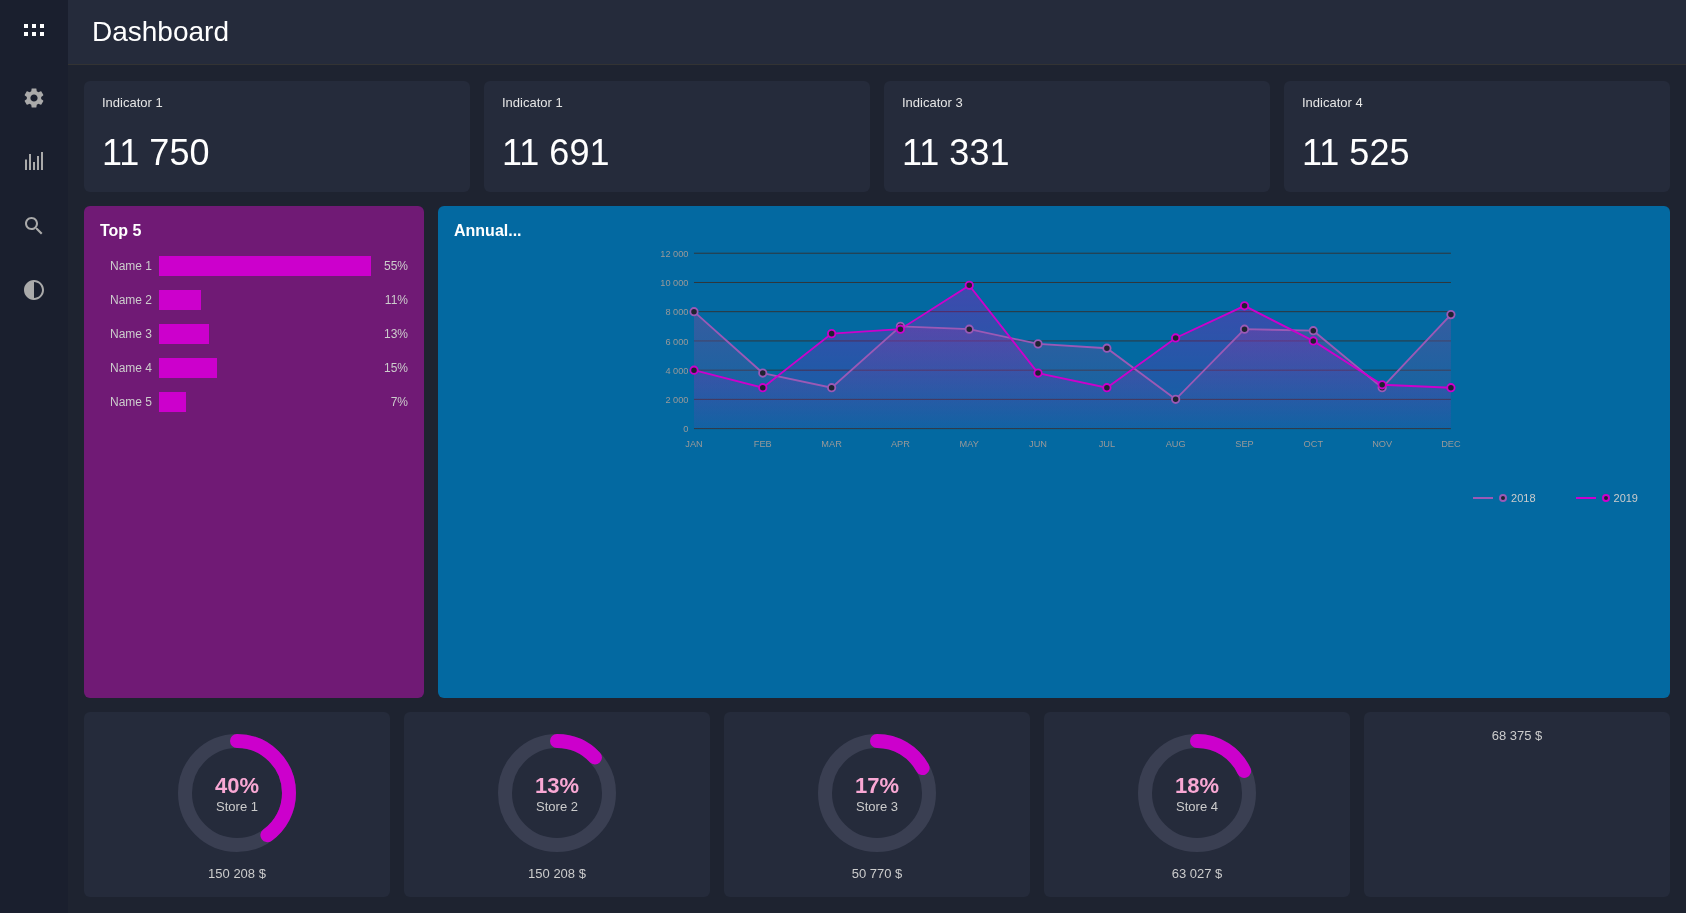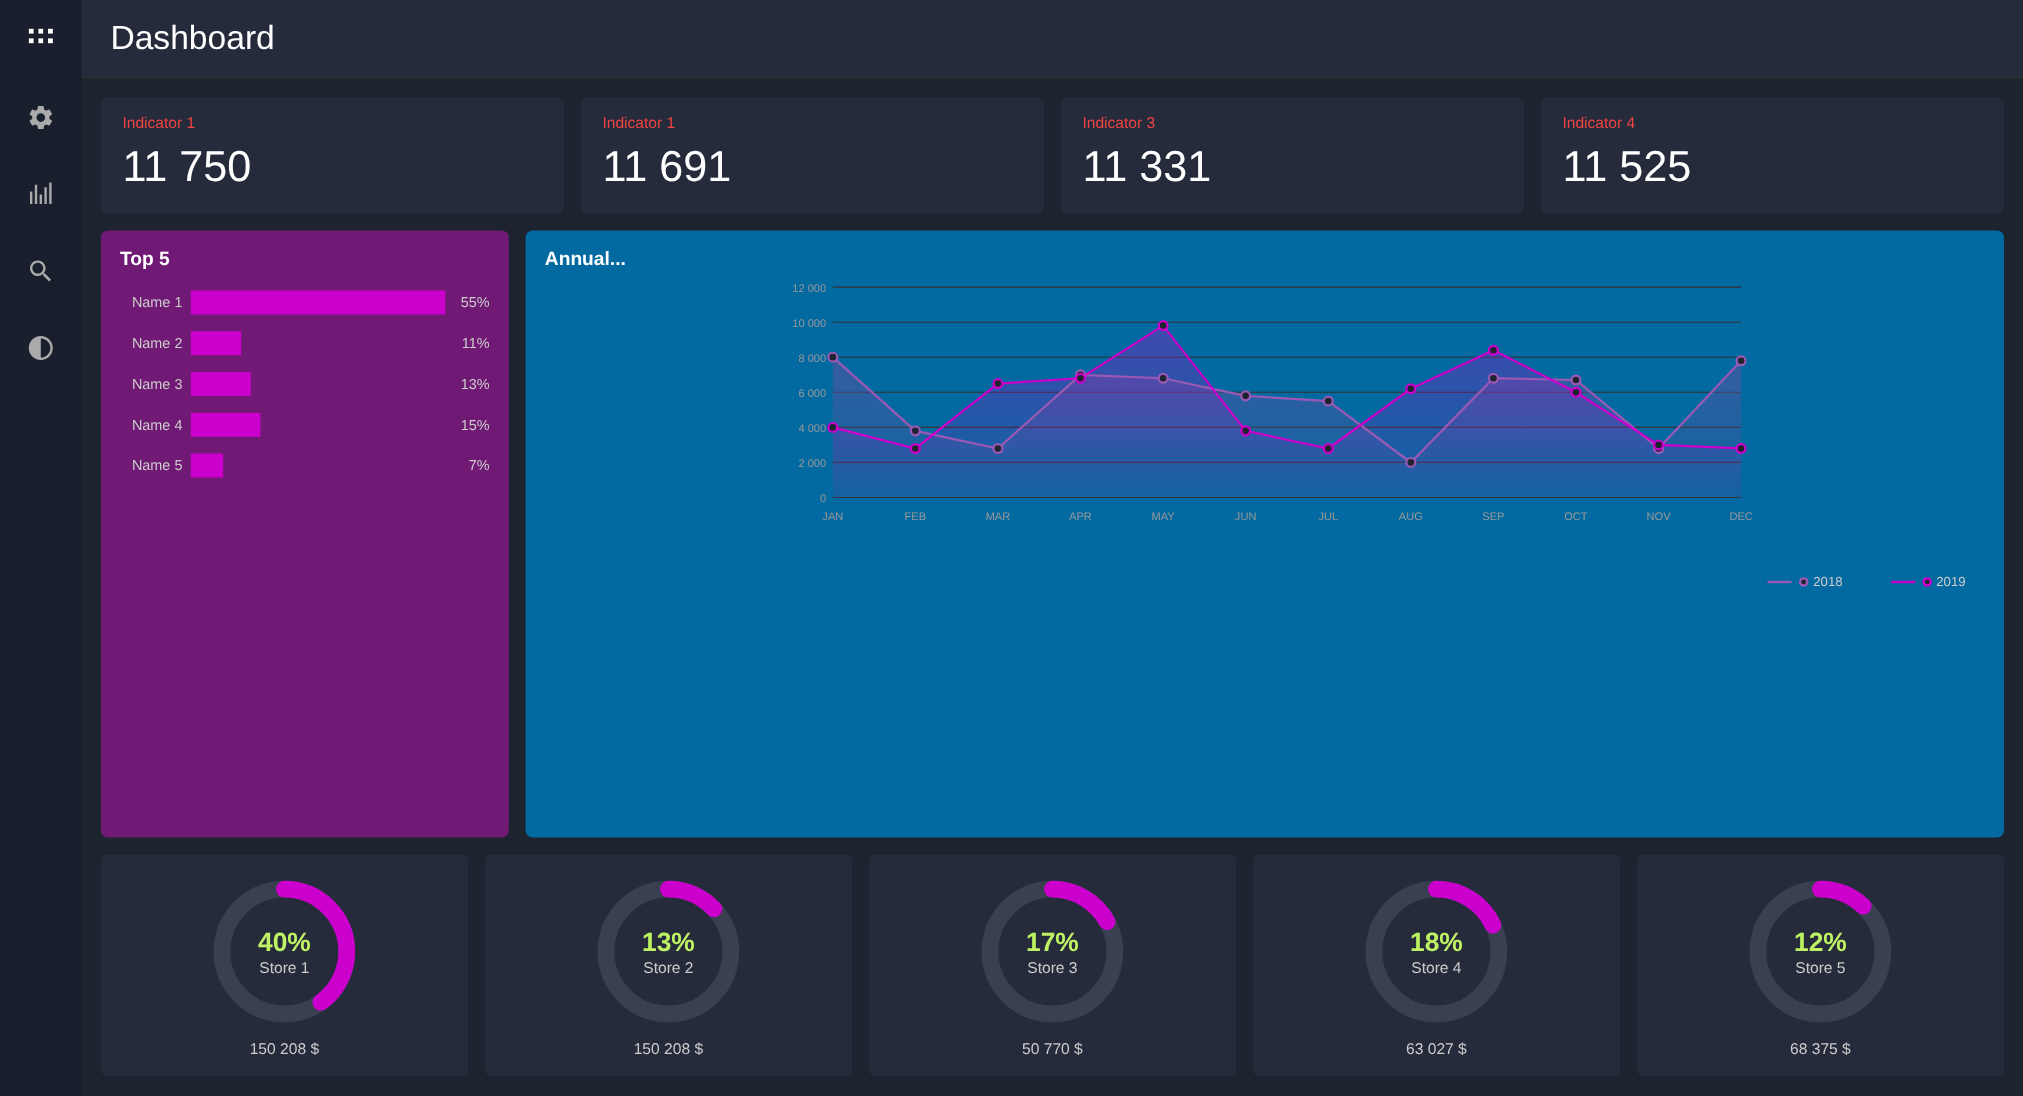--- a/index.html
+++ b/index.html
@@ -78,22 +78,22 @@
       grid-template-columns: repeat(4, 1fr);
       gap: 14px;
     }
     .indicator-card {
       background: #252b3b;
       border-radius: 6px;
       padding: 14px 18px 18px;
     }
     .indicator-label {
       font-size: 13px;
-      color: #ef4444;
-      margin-bottom: 8px;
+      color: #e5e5e5;
+      margin-bottom: 22px;
     }
     .indicator-value {
       font-size: 36px;
       font-weight: 300;
       color: #fff;
     }
 
     
     .middle-row {
       display: grid;
@@ -181,21 +181,21 @@
     .donut-center {
       position: absolute;
       top: 50%;
       left: 50%;
       transform: translate(-50%, -50%);
       text-align: center;
     }
     .donut-pct {
       font-size: 22px;
       font-weight: 700;
-      color: #bef264;
+      color: #f9a8d4;
     }
     .donut-name {
       font-size: 13px;
       color: #ccc;
     }
     .donut-amount {
       font-size: 13px;
       color: #ccc;
     }
 
@@ -464,30 +464,18 @@
         <circle cx="65" cy="65" r="52" fill="none" stroke="#cc00cc" stroke-width="14" stroke-dasharray="58.81 267.92" stroke-linecap="round"></circle>
       </svg>
       <div class="donut-center">
         <div class="donut-pct">18%</div>
         <div class="donut-name">Store 4</div>
       </div>
     </div>
     <div class="donut-amount">63 027 $</div>
   </div>
         <div class="donut-card">
-    <div class="donut-wrapper">
-      <svg viewBox="0 0 130 130">
-
-        <circle cx="65" cy="65" r="52" fill="none" stroke="#3a3f52" stroke-width="14"></circle>
-
-        <circle cx="65" cy="65" r="52" fill="none" stroke="#cc00cc" stroke-width="14" stroke-dasharray="39.21 287.52" stroke-linecap="round"></circle>
-      </svg>
-      <div class="donut-center">
-        <div class="donut-pct">12%</div>
-        <div class="donut-name">Store 5</div>
-      </div>
-    </div>
     <div class="donut-amount">68 375 $</div>
   </div>
       </div>
 
   </div>
 </div>
 
 </body></html>

